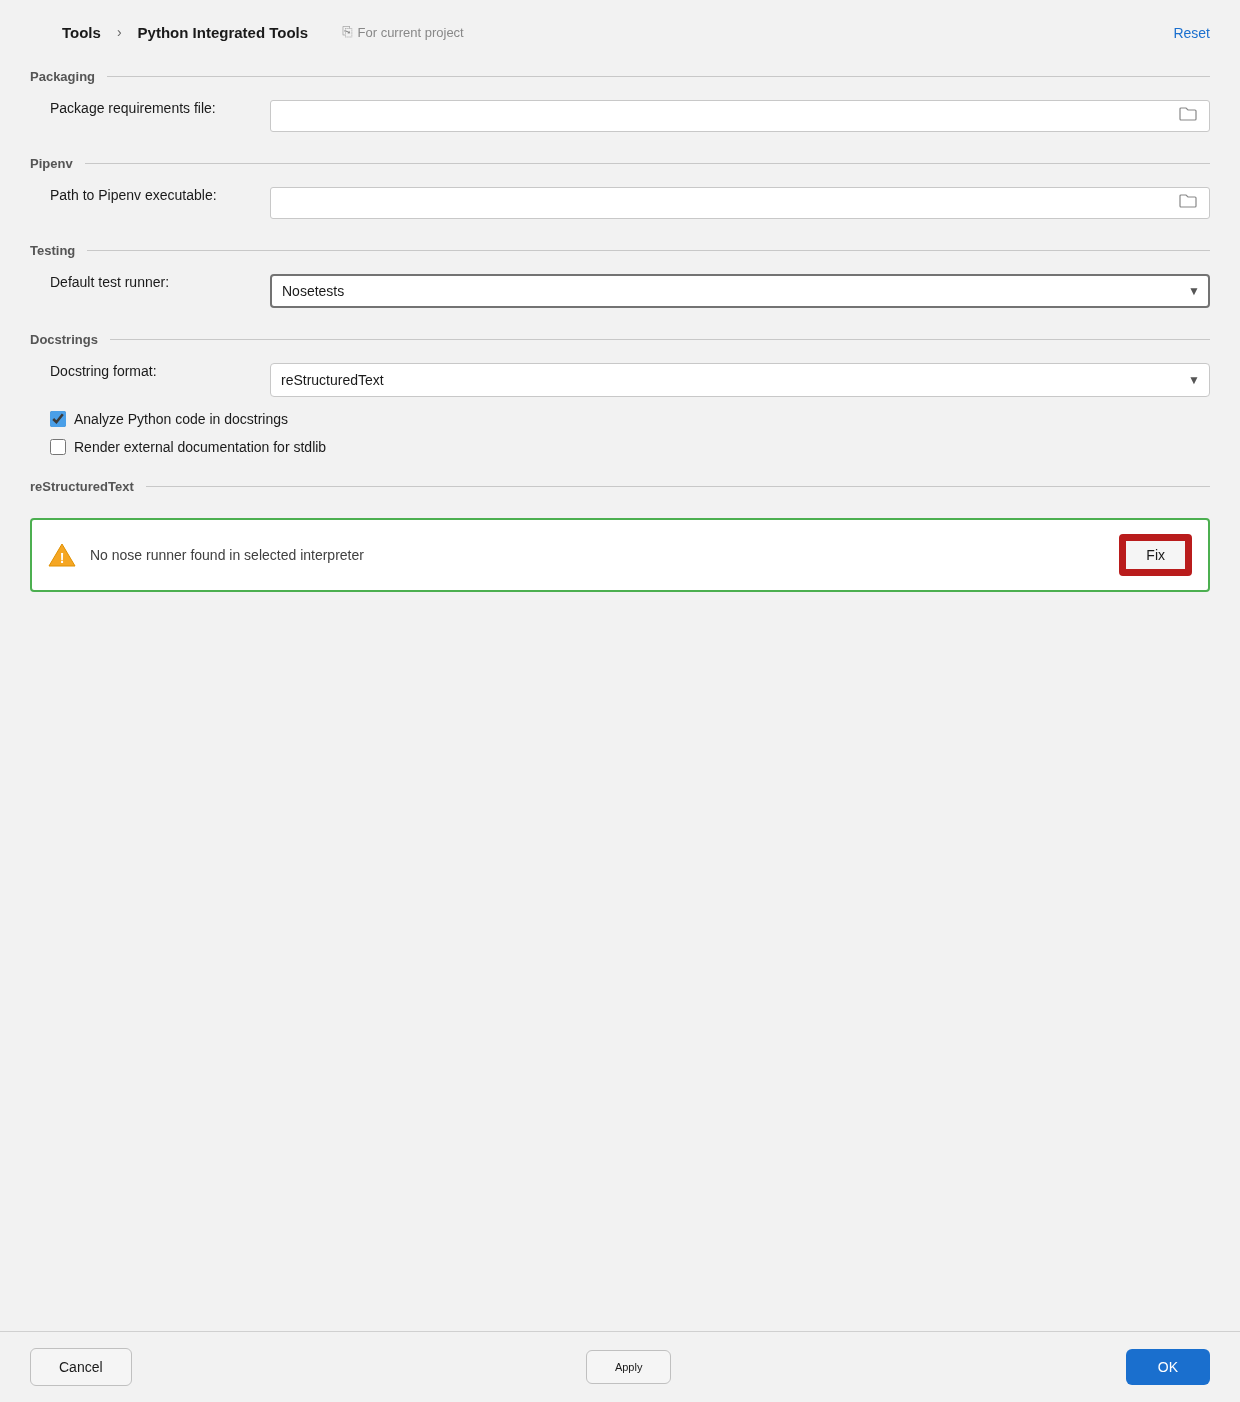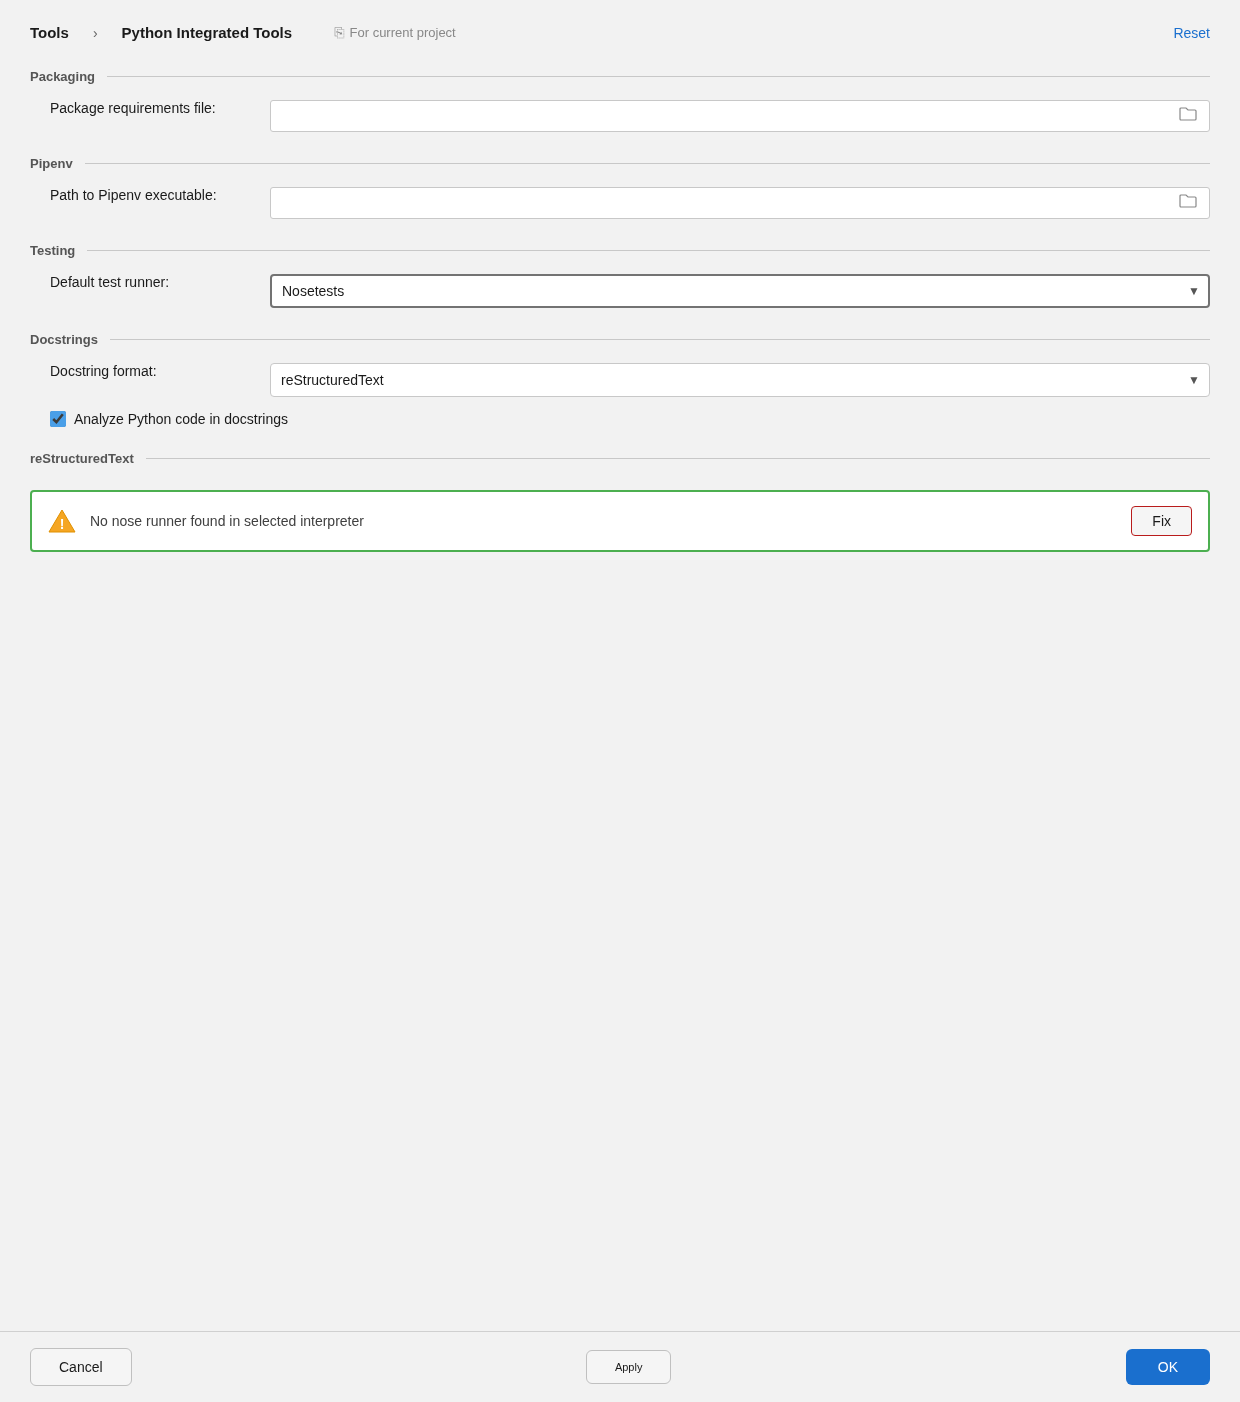--- a/index.html
+++ b/index.html
@@ -28,22 +28,23 @@
     
     .breadcrumb {
       display: flex;
       align-items: center;
       justify-content: space-between;
       margin-bottom: 28px;
     }
 
     .breadcrumb-left {
       display: flex;
-      align-items: center;
-      gap: 22px;
+      align-items: flex-start;
+      gap: 14px;
+      margin-left: 32px;
     }
 
     .breadcrumb-tools {
       font-size: 15px;
       font-weight: 600;
       color: #1a1a1a;
     }
 
     .breadcrumb-arrow {
       font-size: 14px;
@@ -211,21 +212,21 @@
     }
 
     .warning-text {
       flex: 1;
       font-size: 14px;
       color: #404040;
     }
 
     .fix-button {
       background: #f5f5f5;
-      border: 1px solid #b91c1c;
+      border: 7px solid #b91c1c;
       border-radius: 4px;
       padding: 6px 20px;
       font-size: 14px;
       cursor: pointer;
       color: #1a1a1a;
       white-space: nowrap;
     }
 
     
     .action-bar {
@@ -363,20 +364,24 @@
           <option>NumPy</option>
           <option>Google</option>
         </select>
         <span class="select-arrow">▼</span>
       </div>
     </div>
     <div class="checkbox-row">
       <input type="checkbox" class="checkbox-input" checked="" style="">
       <span class="checkbox-label">Analyze Python code in docstrings</span>
     </div>
+    <div class="checkbox-row">
+      <input type="checkbox" class="checkbox-input" style="">
+      <span class="checkbox-label">Render external documentation for stdlib</span>
+    </div>
   </div>
 
   <div class="section">
     <div class="section-header">
       <span class="section-label">reStructuredText</span>
       <div class="section-divider"></div>
     </div>
   </div>
 
   <div class="warning-banner">

